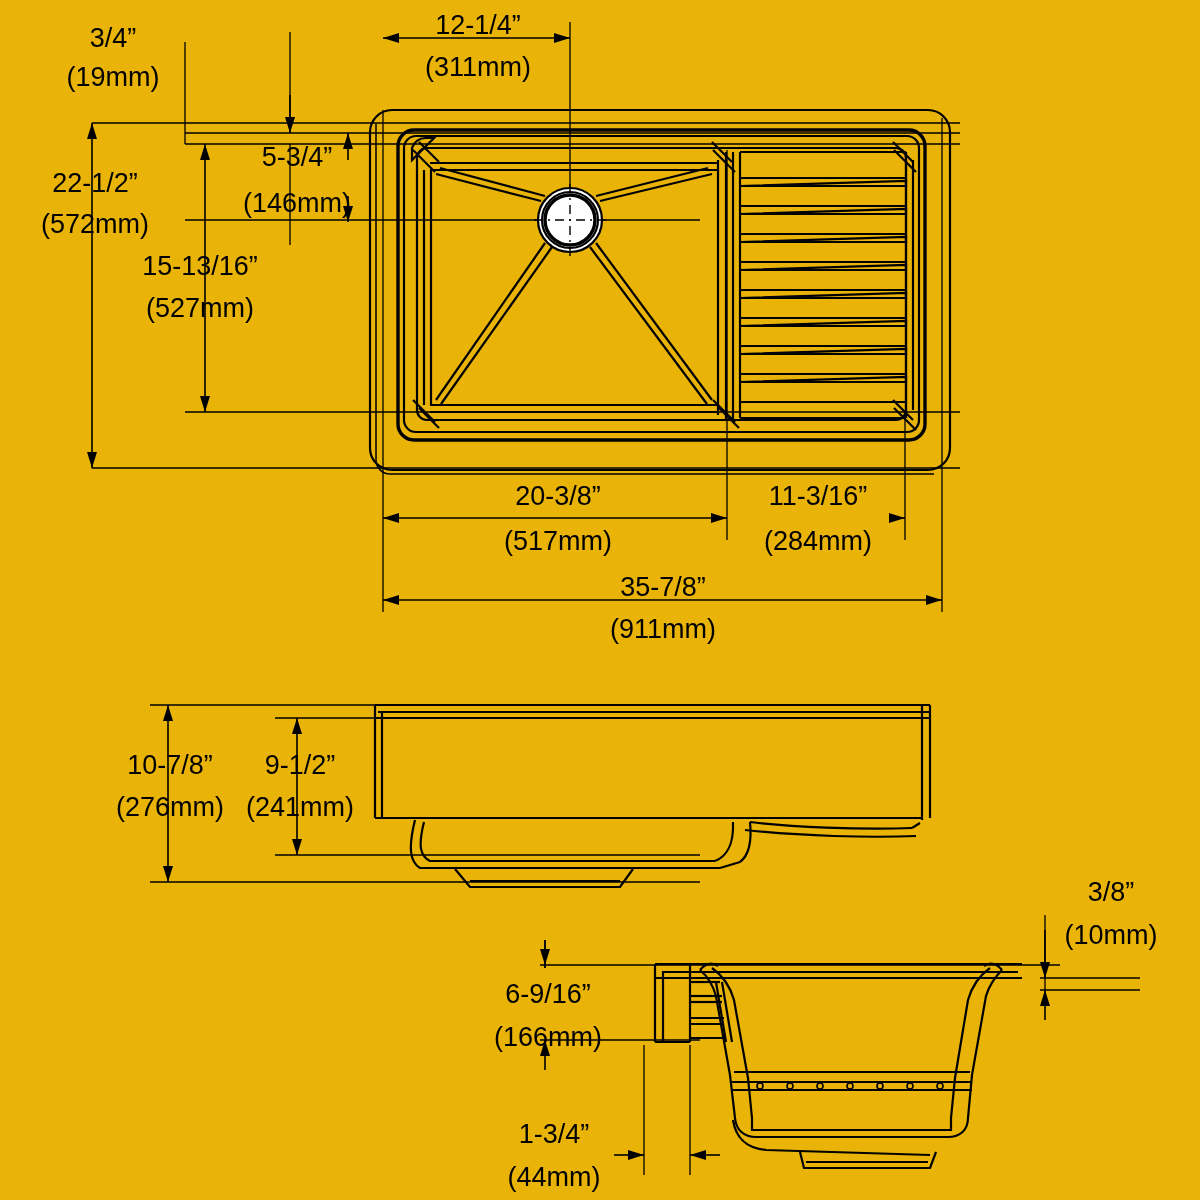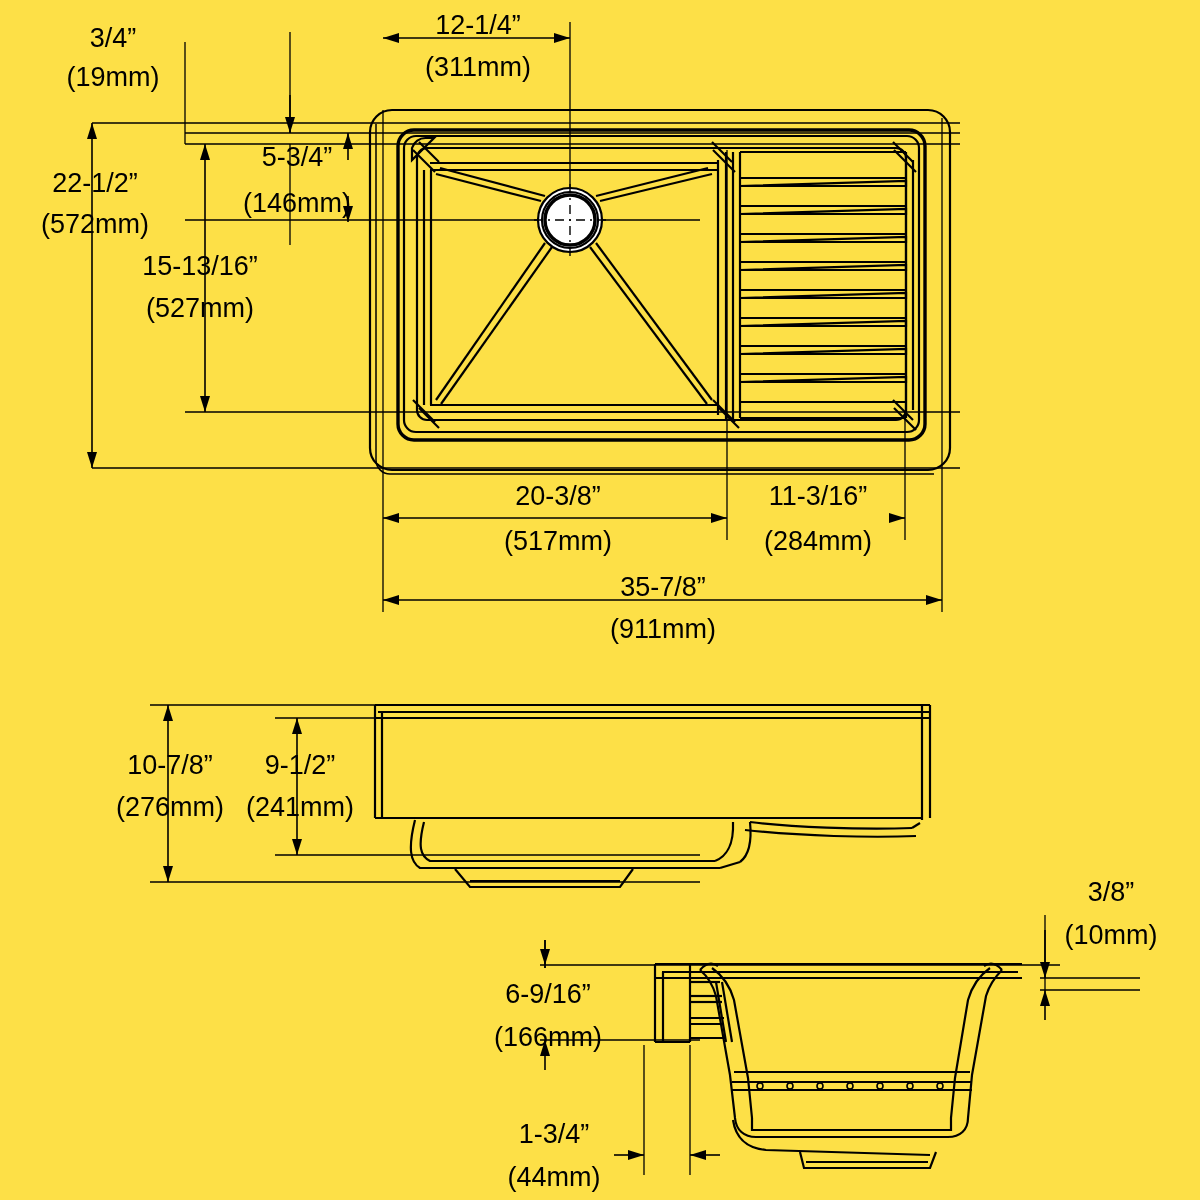--- a/index.html
+++ b/index.html
@@ -4,21 +4,21 @@
 <style>
   html, body {
     margin: 0;
     padding: 0;
     background: #ffffff;
   }
   #sheet {
     position: relative;
     width: 1200px;
     height: 1200px;
-    background: #fde047;
+    background: #eab308;
     font-family: "Liberation Sans", sans-serif;
     overflow: hidden;
   }
   svg.drawing {
     position: absolute;
     left: 0;
     top: 0;
     width: 1200px;
     height: 1200px;
   }

